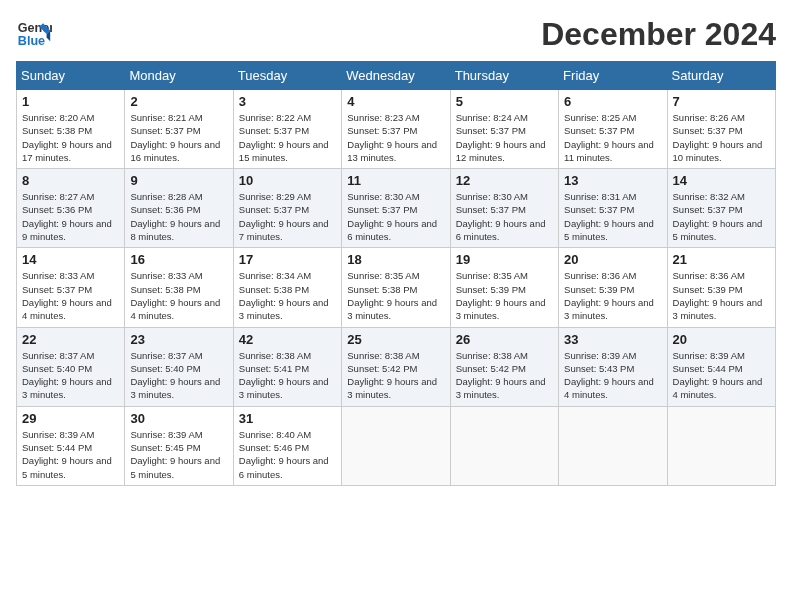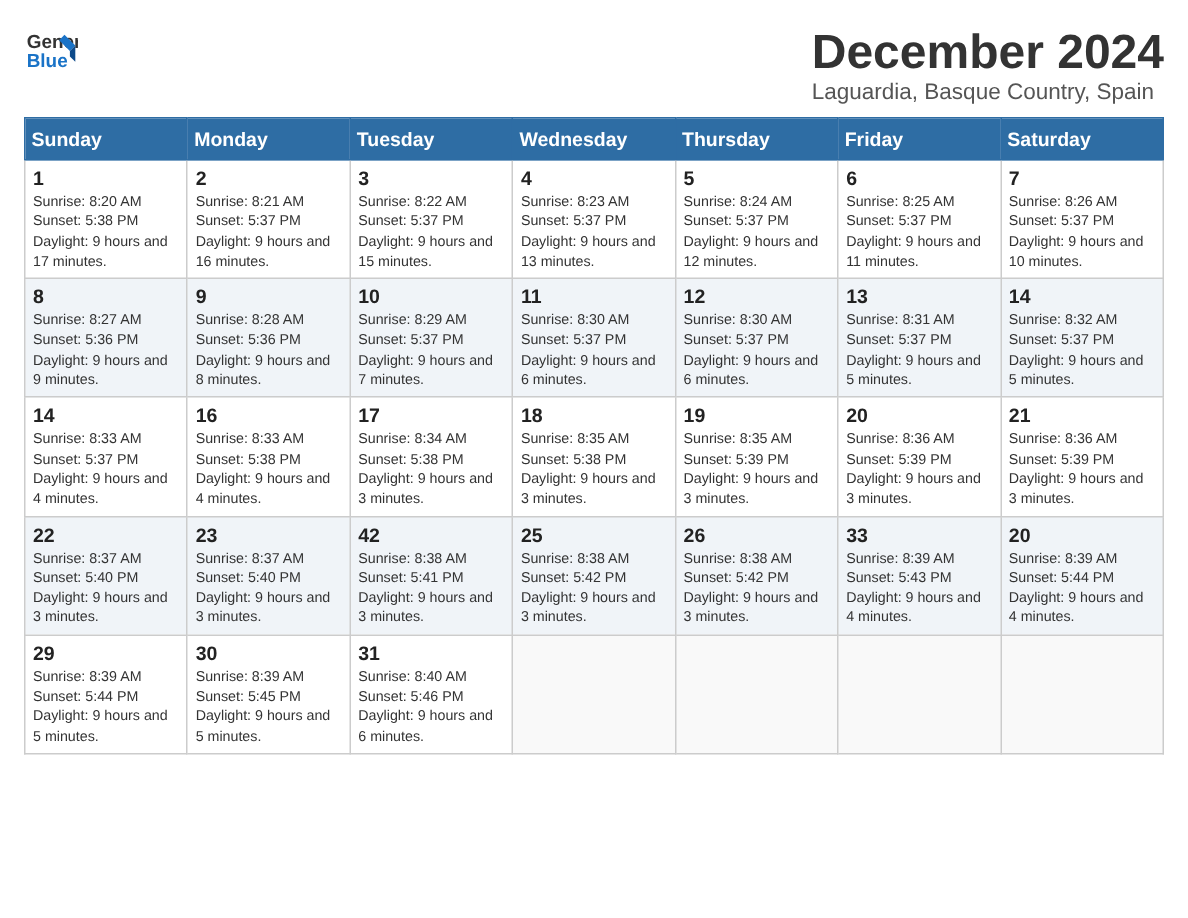--- a/index.html
+++ b/index.html
@@ -39,21 +39,21 @@
     }
     .calendar-table {
       width: 100%;
       border-collapse: collapse;
       border: 1px solid #ccc;
     }
     .calendar-table th {
       background-color: #2e6da4;
       color: #fff;
       font-size: 13px;
-      font-weight: bold;
+      font-weight: normal;
       padding: 6px 4px;
       text-align: left;
       border: 1px solid #2e6da4;
     }
     .calendar-table td {
       vertical-align: top;
       border: 1px solid #ccc;
       padding: 4px 5px;
       font-size: 10px;
       color: #333;
@@ -88,21 +88,20 @@
   <div class="logo">
     <svg class="logo-icon" viewBox="0 0 40 40">
       <text x="2" y="18" font-size="14" font-weight="bold" fill="#333">General</text>
       <text x="2" y="32" font-size="14" font-weight="bold" fill="#1a73c7">Blue</text>
       <polygon points="30,8 38,16 34,20 26,12" fill="#1a73c7"></polygon>
       <polygon points="34,20 38,16 38,28 34,24" fill="#0d4a8a"></polygon>
     </svg>
   </div>
   <div class="title-section">
     <div class="month-title">December 2024</div>
-    <div class="location-title">Laguardia, Basque Country, Spain</div>
   </div>
 </div>
 
 <table class="calendar-table">
   <thead>
     <tr>
     <th>Sunday</th>
         <th>Monday</th>
         <th>Tuesday</th>
         <th>Wednesday</th>

